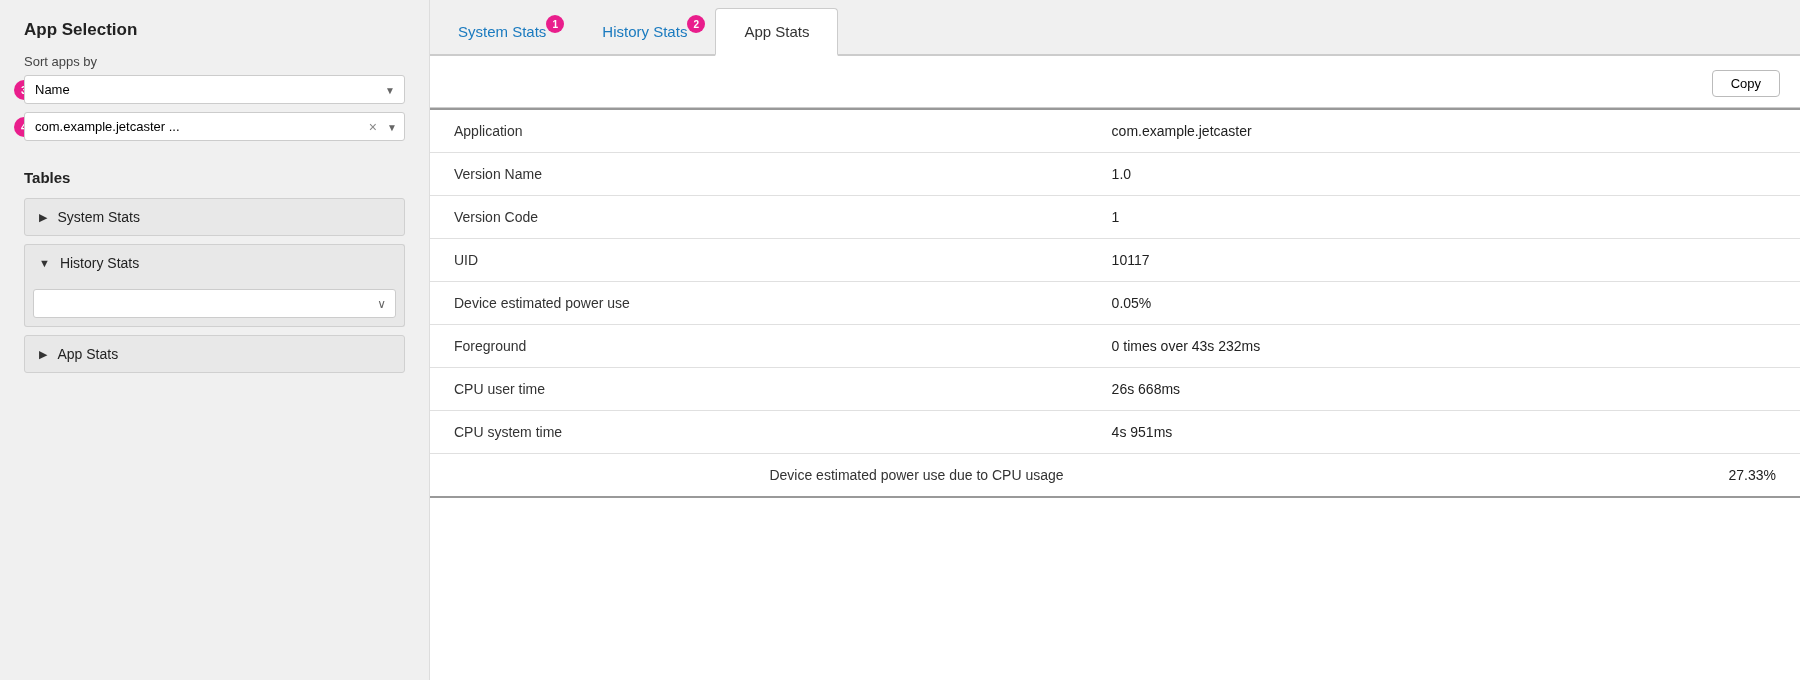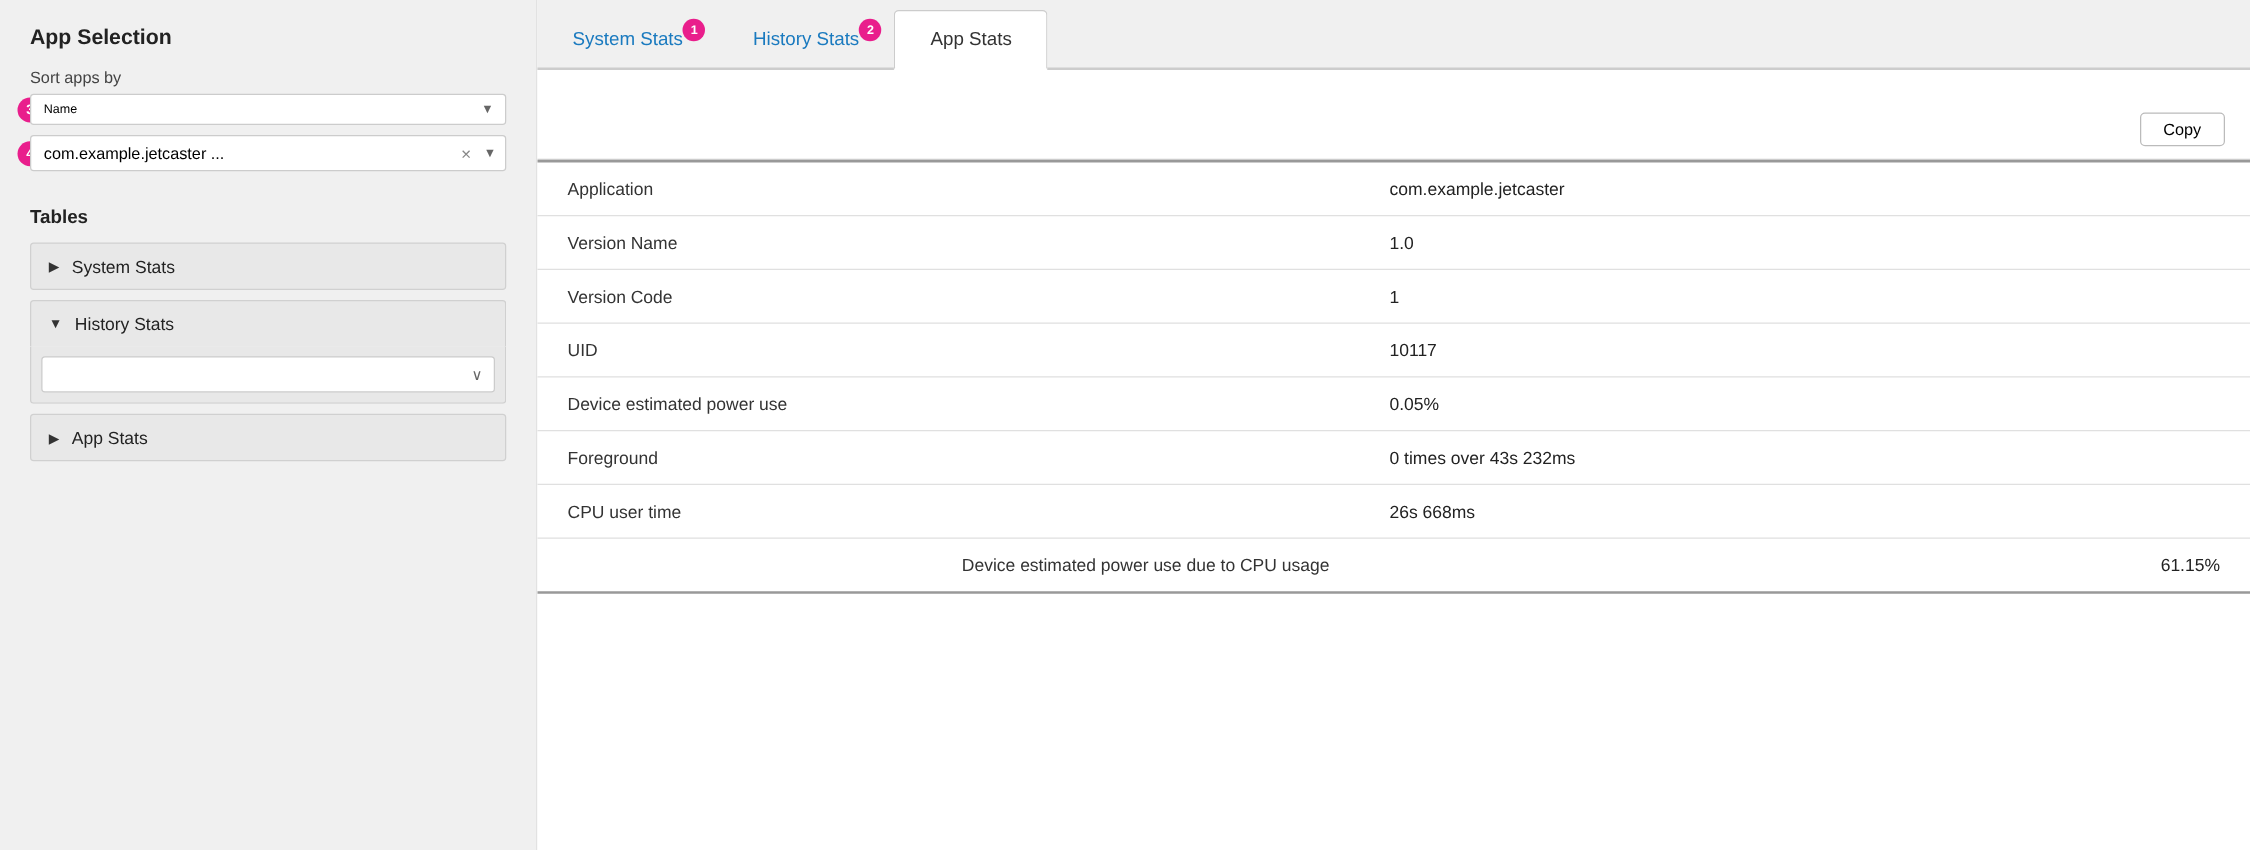--- a/index.html
+++ b/index.html
@@ -32,21 +32,21 @@
     .sort-label {
       font-size: 13px;
       color: #444;
       margin-bottom: 6px;
     }
     .sort-select {
       width: 100%;
       padding: 6px 10px;
       border: 1px solid #ccc;
       background: #fff;
-      font-size: 10px;
+      font-size: 13px;
       appearance: none;
       -webkit-appearance: none;
       border-radius: 3px;
       cursor: pointer;
     }
     .select-wrapper {
       position: relative;
       margin-bottom: 8px;
     }
     .select-wrapper::after {
@@ -227,21 +227,20 @@
       padding: 14px 20px 10px 20px;
       border-bottom: 1px solid #ccc;
     }
     .copy-btn {
       padding: 5px 18px;
       background: #fff;
       border: 1px solid #bbb;
       border-radius: 4px;
       font-size: 13px;
       cursor: pointer;
-      margin-top: 20px;
     }
     .stats-table {
       width: 100%;
       border-collapse: collapse;
     }
     .stats-table tr {
       border-bottom: 1px solid #e0e0e0;
     }
     .stats-table tr:last-child {
       border-bottom: 2px solid #999;
@@ -375,20 +374,24 @@
             </tr>
             <tr>
               <td>Foreground</td>
               <td>0 times over 43s 232ms</td>
             </tr>
             <tr>
               <td>CPU user time</td>
               <td>26s 668ms</td>
             </tr>
             <tr>
+              <td>CPU system time</td>
+              <td>4s 951ms</td>
+            </tr>
+            <tr>
               <td>Device estimated power use due to CPU usage</td>
-              <td>61.15%</td>
+              <td>27.33%</td>
             </tr>
           </tbody>
       </table>
     </div>
   </div>
 </div>
 
 </body></html>

